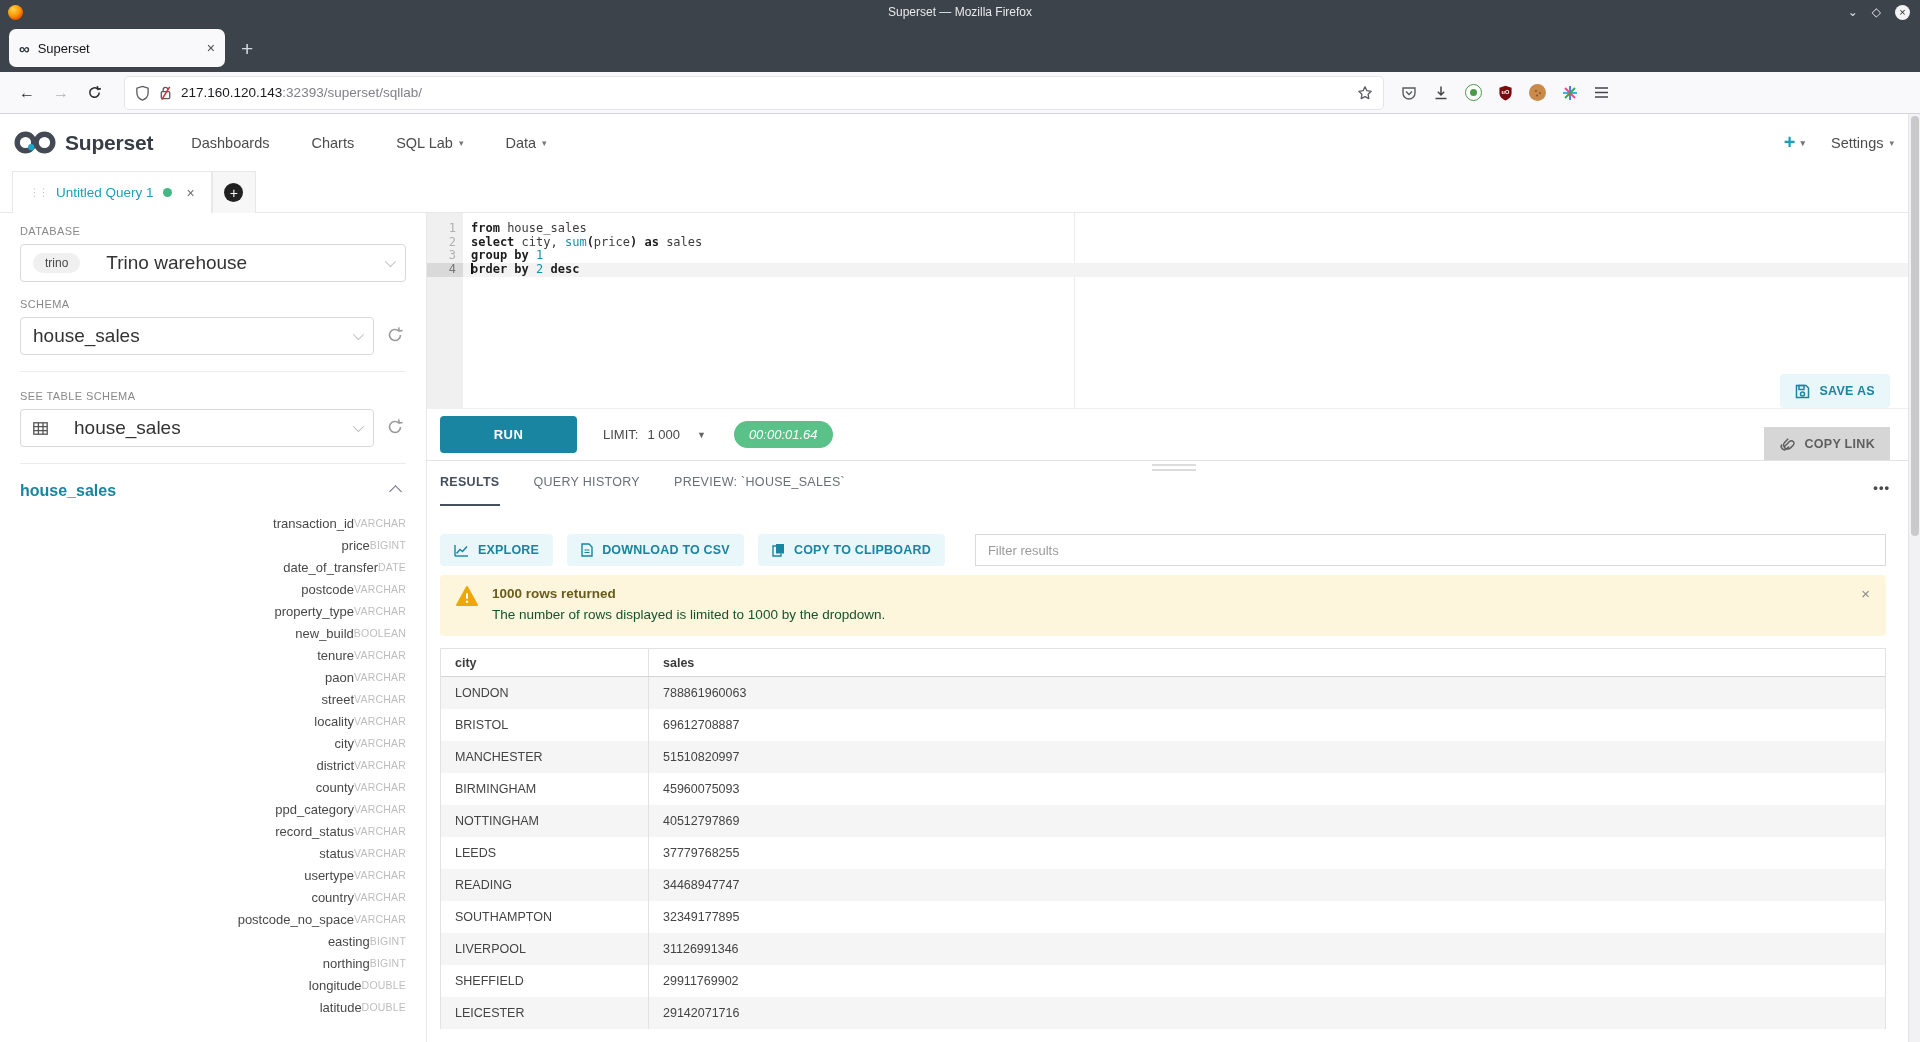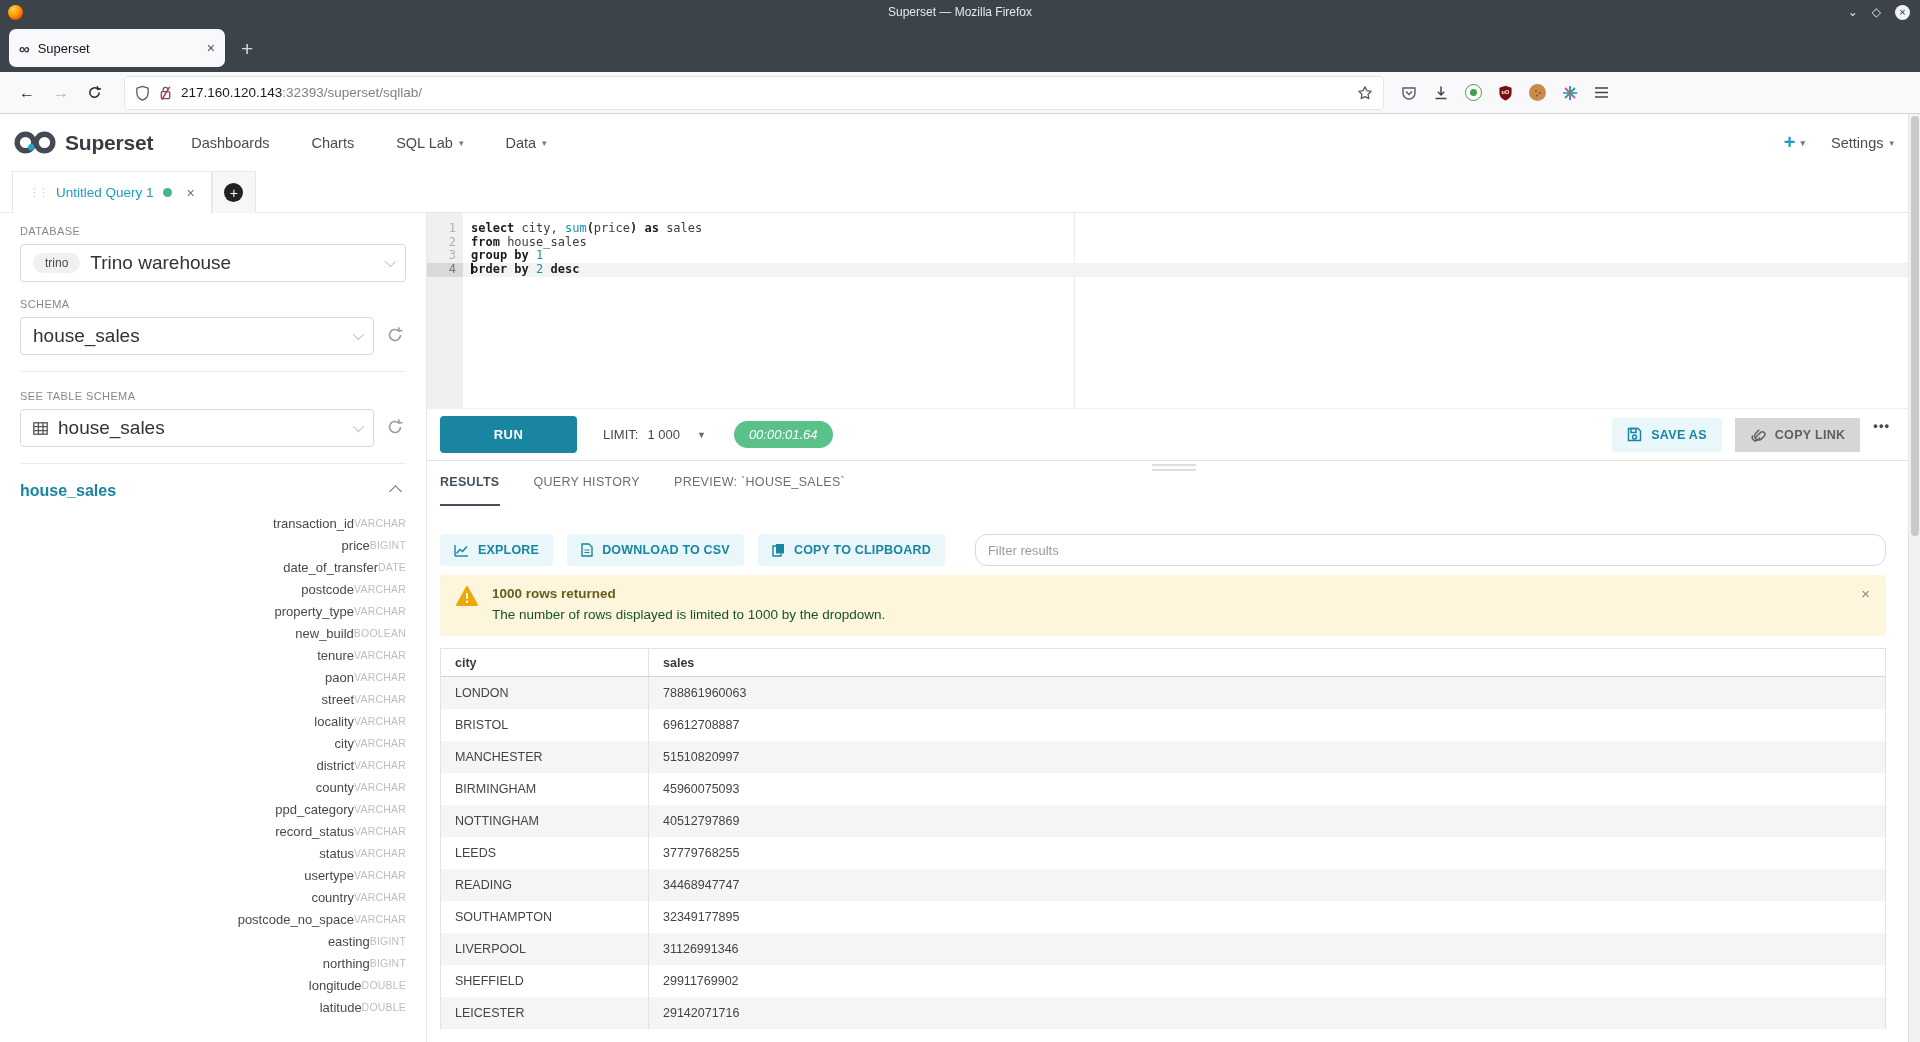--- a/index.html
+++ b/index.html
@@ -60,21 +60,21 @@
   .qtab-add { width:19px; height:19px; border-radius:50%; background:#212121; color:#fff; font-size:14px;
               display:flex; align-items:center; justify-content:center; line-height:1; }
 
   
   .content { display:flex; height:829px; }
 
   .sidebar { width:427px; border-right:1px solid #e8e8e8; padding:12px 20px 0 20px; flex-shrink:0; }
   .side-label { font-size:11px; color:#888; letter-spacing:0.4px; margin-bottom:7px; }
   .select-row { display:flex; align-items:center; margin-bottom:16px; }
   .select { flex:1; height:38px; border:1px solid #d9d9d9; border-radius:4px; background:#fff;
-            display:flex; align-items:center; padding:0 28px 0 12px; position:relative; gap:10px; }
+            display:flex; align-items:center; padding:0 28px 0 12px; position:relative; gap:26px; }
   .select-chevron { position:absolute; right:12px; top:14px; width:8px; height:8px;
                     border-right:1.6px solid #bfbfbf; border-bottom:1.6px solid #bfbfbf; transform:rotate(45deg) translateY(-2px); }
   .select-text { font-size:19px; color:#333; }
   .db-badge { background:#f0f0f0; border-radius:11px; padding:3px 12px; font-size:12px; color:#484848; }
   .refresh-btn { margin-left:12px; width:20px; height:20px; flex-shrink:0; }
   .side-divider { border-top:1px solid #ececec; margin:14px 0 18px 0; }
   .table-head-row { display:flex; align-items:center; justify-content:space-between; margin:2px 0 12px 0; }
   .table-name { font-size:16px; font-weight:bold; color:#1985a0; }
   .collapse-caret { width:9px; height:9px; border-left:1.6px solid #667; border-top:1.6px solid #667;
                     transform:rotate(45deg); margin-right:6px; }
@@ -100,40 +100,40 @@
   .tok-id { color:#3c3c3c; }
   .cursor { display:inline-block; width:1.5px; height:11px; background:#111; vertical-align:-1px; margin-right:-1.5px; }
 
   .sql-toolbar { height:51px; display:flex; align-items:center; padding:0 30px 0 13px; }
   .run-btn { width:137px; height:37px; background:#1a85a0; color:#fff; font-weight:bold; font-size:13px;
              border:none; border-radius:4px; letter-spacing:0.4px; }
   .limit-group { display:flex; align-items:center; margin-left:26px; gap:9px; font-size:13px; color:#484848; }
   .limit-caret { font-size:9px; color:#666; margin-left:8px; }
   .timer-pill { margin-left:28px; background:#5ac189; color:#fff; font-size:13px; border-radius:15px;
                 height:27px; display:flex; align-items:center; padding:0 15px;font-style:italic; }
-  .toolbar-right { margin-left:auto; display:flex; align-items:flex-start; gap:13px; }
+  .toolbar-right { margin-left:auto; display:flex; align-items:flex-end; gap:19px;flex-direction:column; }
   .saveas-btn { background:#e9f6fa; color:#1a85a0; font-weight:bold; font-size:12.5px; border:none;
                 border-radius:4px; height:34px; display:flex; align-items:center; gap:9px; padding:0 15px; letter-spacing:0.3px; }
   .copylink-btn { background:#d6d6d6; color:#5f5f5f; font-weight:bold; font-size:12.5px; border:none;
                   border-radius:0; height:34px; display:flex; align-items:center; gap:9px; padding:0 15px; letter-spacing:0.3px; }
   .more-btn { color:#4a4a4a; font-size:13px; letter-spacing:1px; font-weight:bold; }
 
   .pane-divider { position:relative; border-top:1px solid #e3e3e3; }
   .divider-handle { position:absolute; left:50%; transform:translateX(-50%); top:3px; }
   .divider-handle div { width:44px; height:2px; background:#dcdcdc; margin-bottom:3px; }
 
   .south { flex:1; padding:0 34px 0 13px; display:flex; flex-direction:column; min-width:0; }
   .res-tabs { display:flex; gap:34px; padding:14px 0 0 0; height:45px; }
   .res-tab { font-size:12.5px; letter-spacing:0.3px; color:#6a6f75; padding-bottom:8px; cursor:pointer; }
   .res-tab.active { color:#45505f; font-weight:bold; border-bottom:2px solid #45505f; }
 
   .actions-row { margin-top:28px; display:flex; align-items:center; gap:14px; height:32px; }
   .action-btn { background:#e9f6fa; color:#1a85a0; font-weight:bold; font-size:12.5px; border:none;
                 border-radius:4px; height:32px; display:flex; align-items:center; gap:9px; padding:0 14px; letter-spacing:0.2px; }
-  .filter-input { flex:1; margin-left:16px; height:32px; border:1px solid #d9d9d9; border-radius:12px;
+  .filter-input { flex:1; margin-left:16px; height:32px; border:1px solid #d9d9d9; border-radius:0;
                   padding:0 12px; font-size:13px; color:#333; font-family:"Liberation Sans",sans-serif; }
   .filter-input::placeholder { color:#9b9b9b; }
 
   .alert { margin-top:9px; background:#fdf5dc; border-radius:4px; min-height:61px; position:relative;
            padding:11px 40px 11px 16px; display:flex; gap:14px; }
   .alert-texts { display:flex; flex-direction:column; gap:6px; }
   .alert-title { font-size:13.5px; font-weight:bold; color:#6a5c1c; }
   .alert-msg { font-size:13.5px; color:#14532d; }
   .alert-close { position:absolute; right:16px; top:10px; color:#8a8a8a; font-size:15px; }
 
@@ -457,22 +457,22 @@
 
     <div class="editor">
       <div class="gutter">
           <div class="gutter-cell">1</div>
           <div class="gutter-cell">2</div>
           <div class="gutter-cell">3</div>
           <div class="gutter-cell active">4</div>
         </div>
       <div class="code-area">
         <div class="print-margin"></div>
-      <div class="code-line"><span class="tok-kw">select</span><span class="tok-id"> city, </span><span class="tok-fn">sum</span><span class="tok-kw">(</span><span class="tok-id">price</span><span class="tok-kw">)</span><span class="tok-id"> </span><span class="tok-kw">as</span><span class="tok-id"> sales</span></div>
-          <div class="code-line"><span class="tok-kw">from</span><span class="tok-id"> house_sales</span></div>
+      <div class="code-line"><span class="tok-kw">from</span><span class="tok-id"> house_sales</span></div>
+          <div class="code-line"><span class="tok-kw">select</span><span class="tok-id"> city, </span><span class="tok-fn">sum</span><span class="tok-kw">(</span><span class="tok-id">price</span><span class="tok-kw">)</span><span class="tok-id"> </span><span class="tok-kw">as</span><span class="tok-id"> sales</span></div>
           <div class="code-line"><span class="tok-kw">group by</span><span class="tok-id"> </span><span class="tok-num">1</span></div>
           <div class="code-line active"><span class="cursor"></span><span class="tok-kw">order by</span><span class="tok-id"> </span><span class="tok-num">2</span><span class="tok-id"> </span><span class="tok-kw">desc</span></div>
         </div>
     </div>
 
     <div class="sql-toolbar">
       <button class="run-btn">RUN</button>
       <div class="limit-group">
         <span>LIMIT:</span>
         <span>1 000</span>

